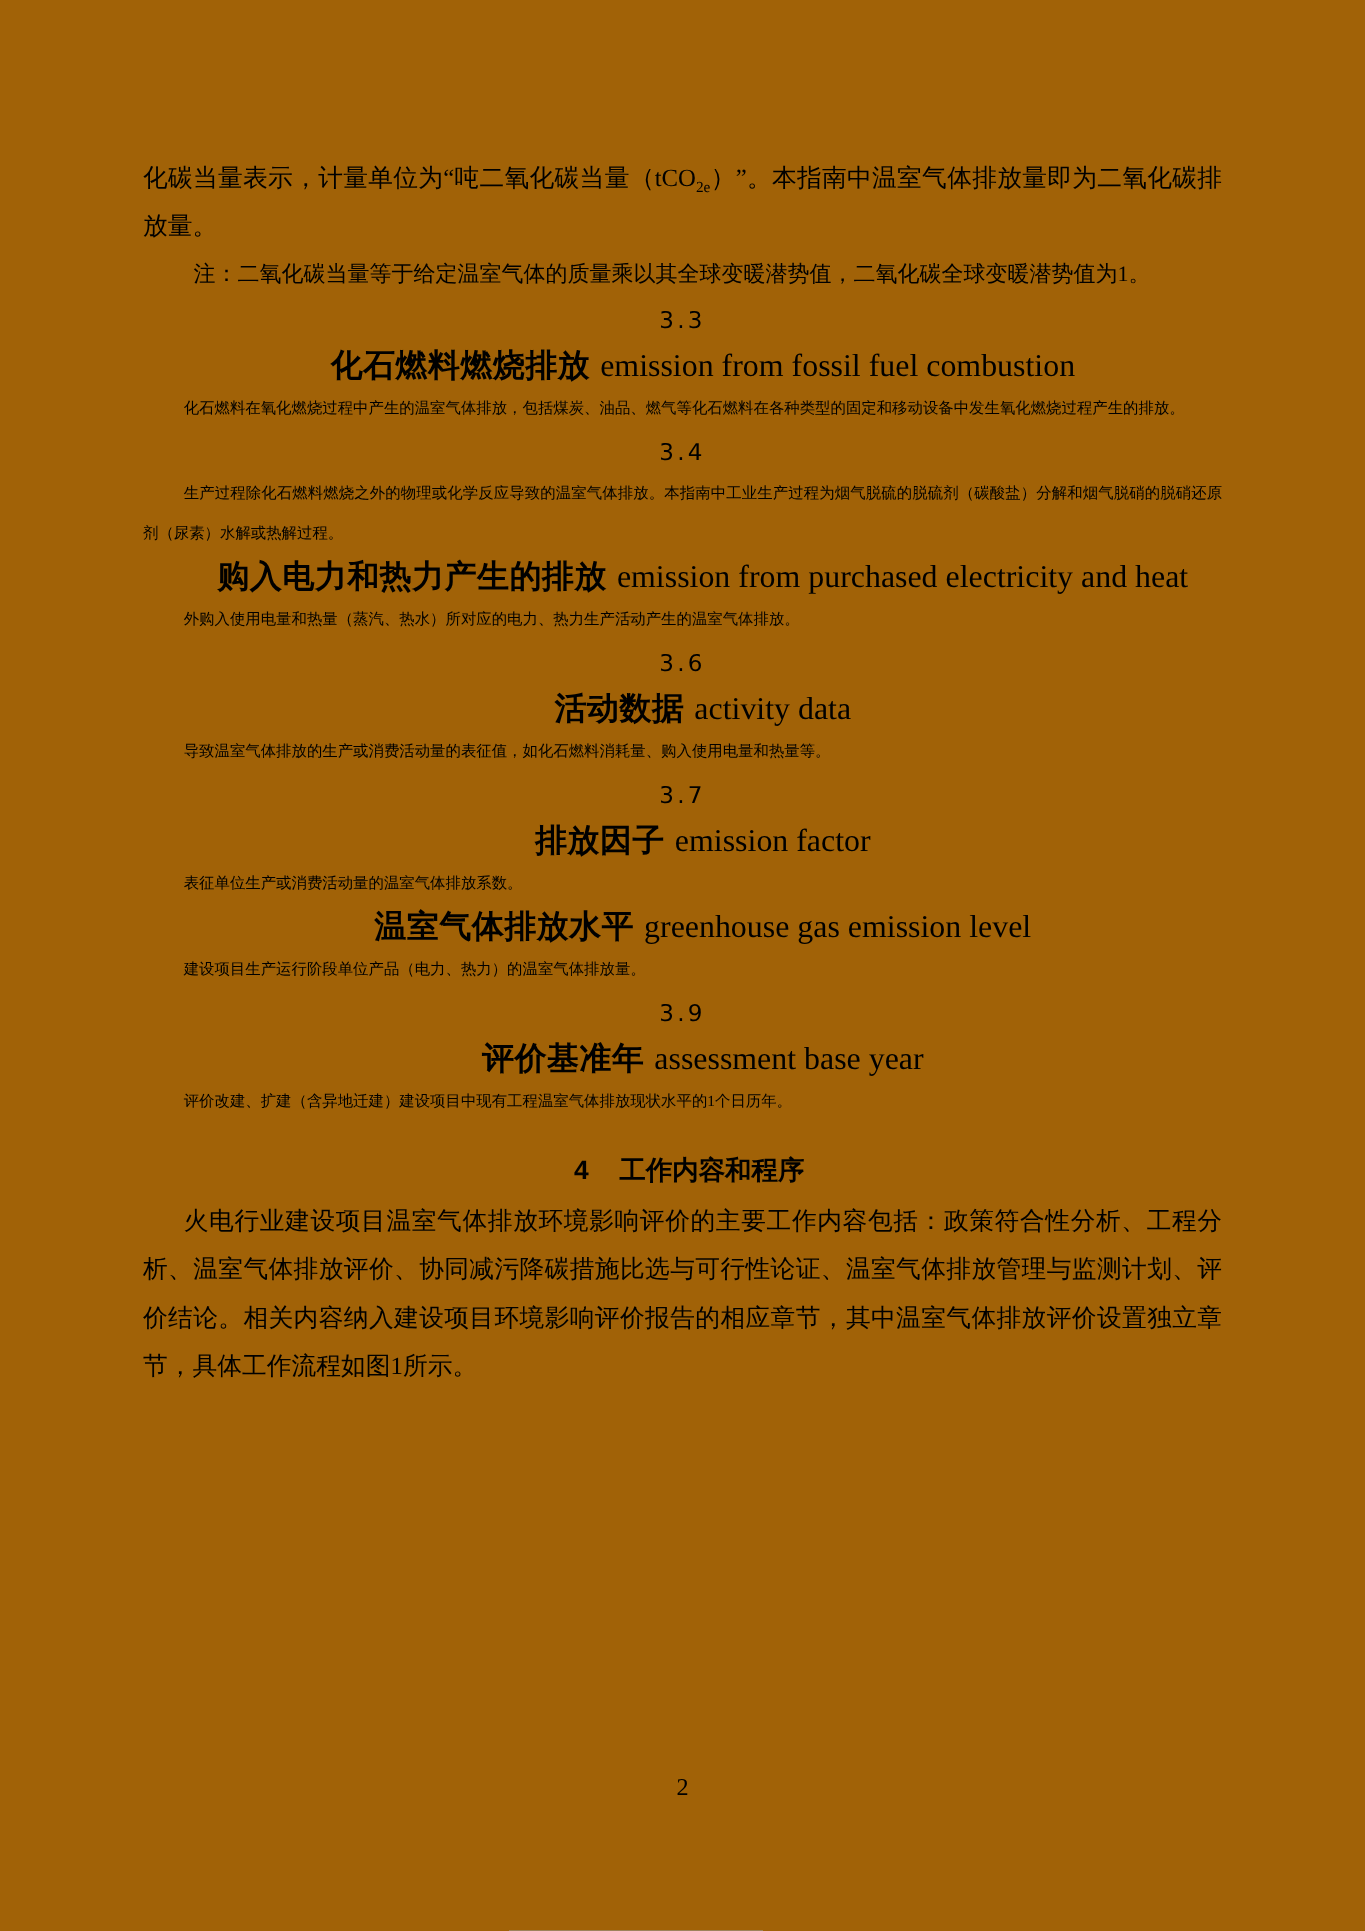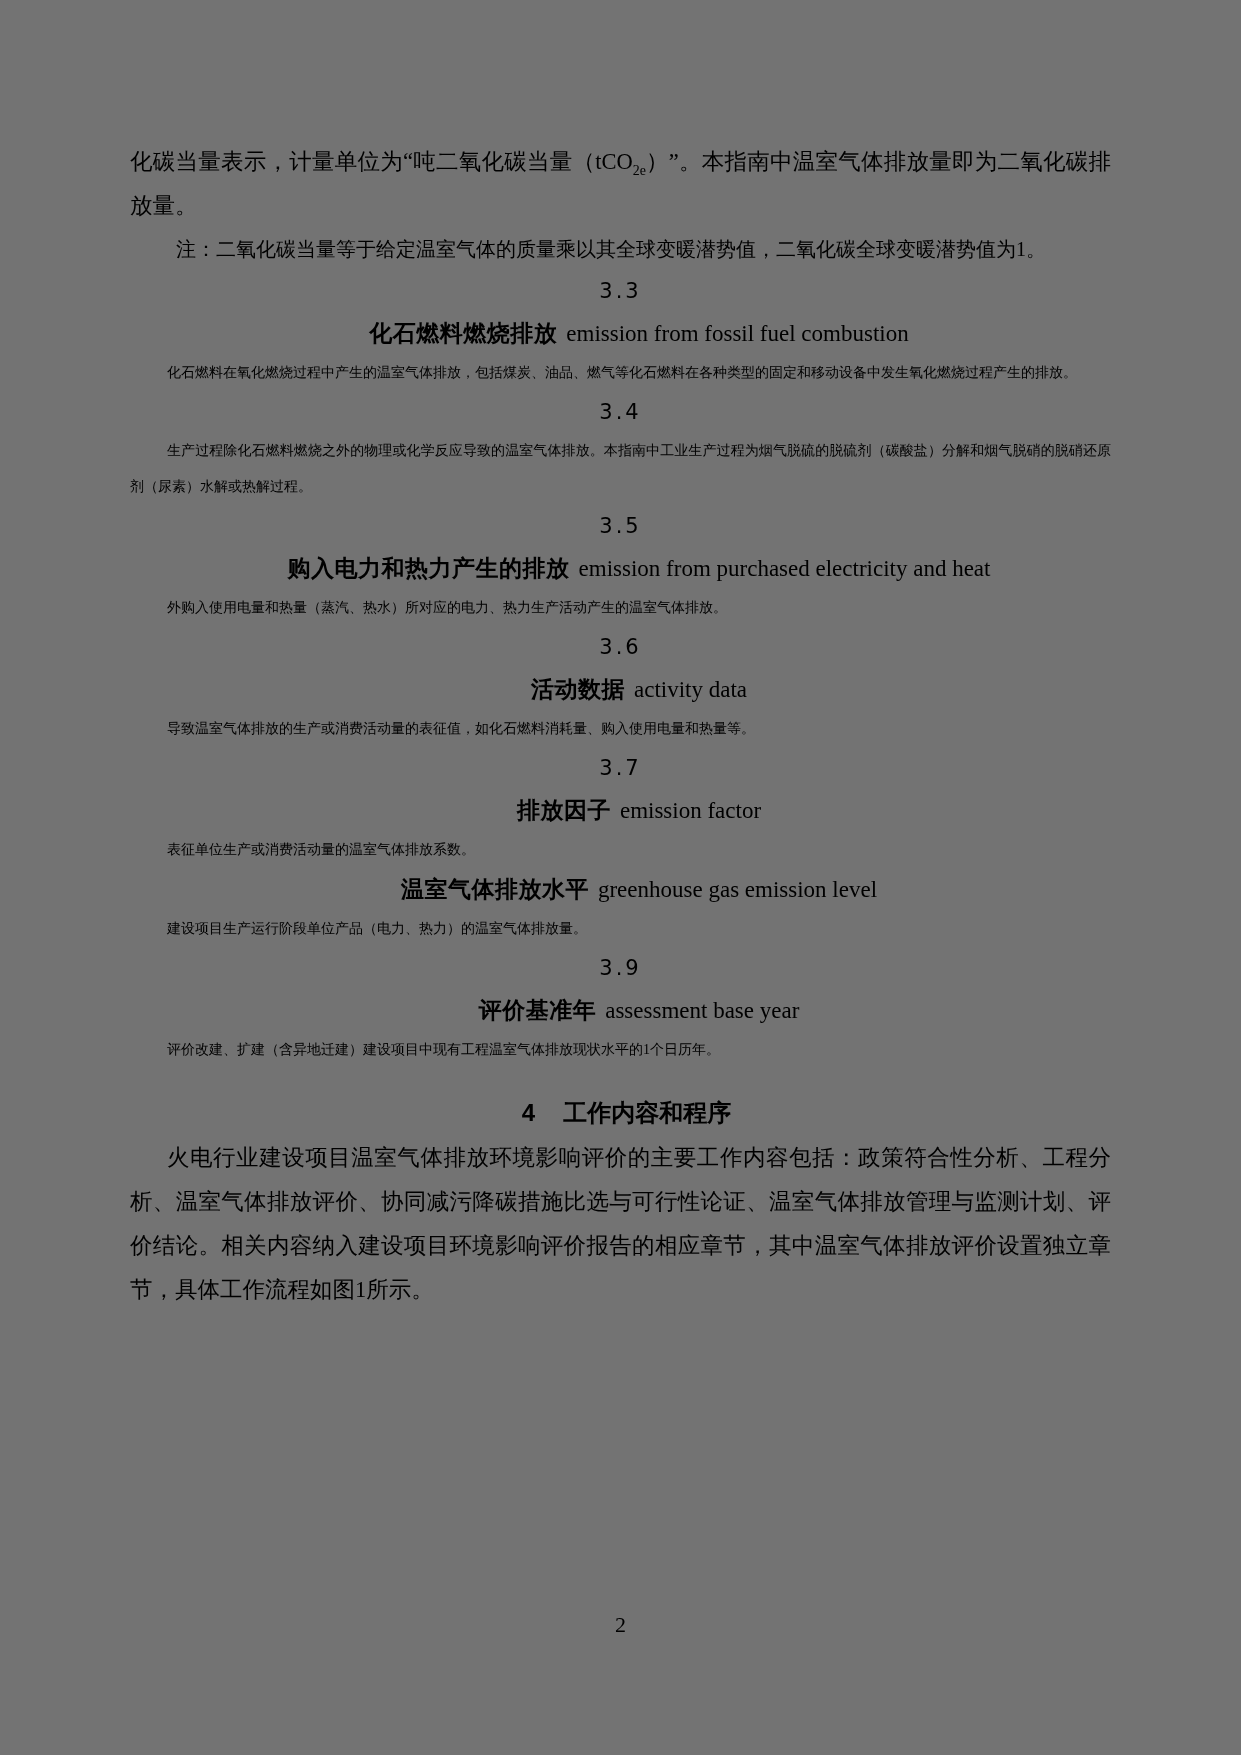--- a/index.html
+++ b/index.html
@@ -1,21 +1,21 @@
 <!DOCTYPE html>
 <html><head>
 <meta charset="utf-8">
 <style>
   html, body { margin: 0; padding: 0; background: #9e9e9e; }
   .page {
     position: relative;
     width: 1241px;
     height: 1755px;
     margin: 0 auto;
-    background: #737373;
+    background: #a16207;
     color: #000000;
     font-family: "Liberation Serif", "DejaVu Serif", serif;
     overflow: hidden;
   }
   .content {
     position: absolute;
     left: 130px;
     top: 140px;
     width: 981px;
   }
@@ -39,21 +39,21 @@
   }
   .clause-num {
     font-family: "DejaVu Sans", "Liberation Sans", sans-serif;
     font-size: 21px;
     line-height: 42px;
     letter-spacing: 3px;
   }
   .term {
     line-height: 42px;
     padding-left: 37px;
-    font-size: 23px;
+    font-size: 29px;
   }
   .term-zh {
     font-family: "Liberation Sans", "DejaVu Sans", sans-serif;
     font-weight: 700;
     margin-right: 9px;
     letter-spacing: 0.5px;
   }
   .term-en {
     font-family: "Liberation Serif", "DejaVu Serif", serif;
     font-weight: 400;
@@ -107,21 +107,20 @@
       <p class="term"><span class="term-zh">化石燃料燃烧排放</span><span class="term-en">emission from fossil fuel combustion</span></p>
       <p class="clause-body">化石燃料在氧化燃烧过程中产生的温室气体排放，包括煤炭、油品、燃气等化石燃料在各种类型的固定和移动设备中发生氧化燃烧过程产生的排放。</p>
     </section>
 
     <section class="clause">
       <p class="clause-num">3.4</p>
       <p class="clause-body">生产过程除化石燃料燃烧之外的物理或化学反应导致的温室气体排放。本指南中工业生产过程为烟气脱硫的脱硫剂（碳酸盐）分解和烟气脱硝的脱硝还原剂（尿素）水解或热解过程。</p>
     </section>
 
     <section class="clause">
-      <p class="clause-num">3.5</p>
       <p class="term"><span class="term-zh">购入电力和热力产生的排放</span><span class="term-en">emission from purchased electricity and heat</span></p>
       <p class="clause-body">外购入使用电量和热量（蒸汽、热水）所对应的电力、热力生产活动产生的温室气体排放。</p>
     </section>
 
     <section class="clause">
       <p class="clause-num">3.6</p>
       <p class="term"><span class="term-zh">活动数据</span><span class="term-en">activity data</span></p>
       <p class="clause-body">导致温室气体排放的生产或消费活动量的表征值，如化石燃料消耗量、购入使用电量和热量等。</p>
     </section>
 

